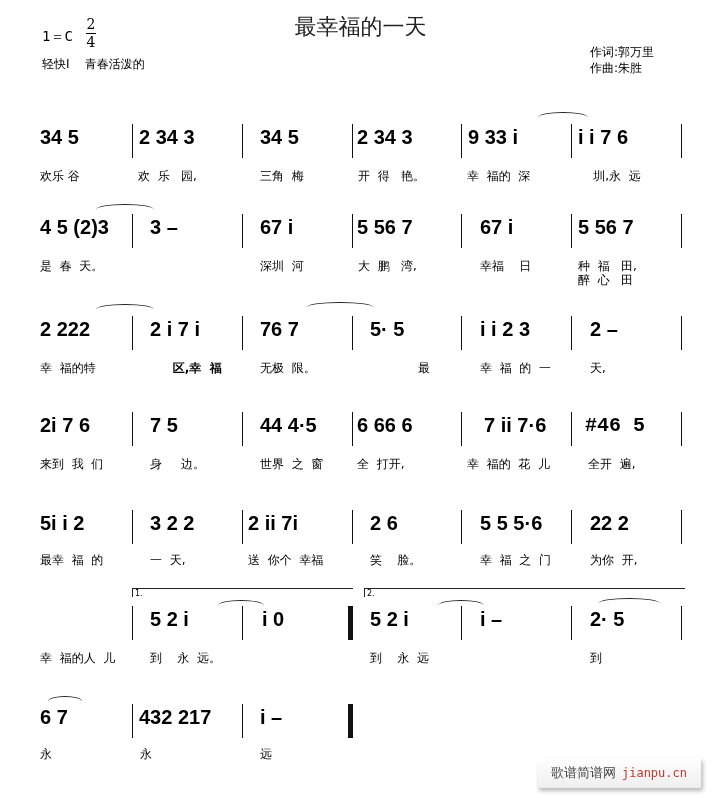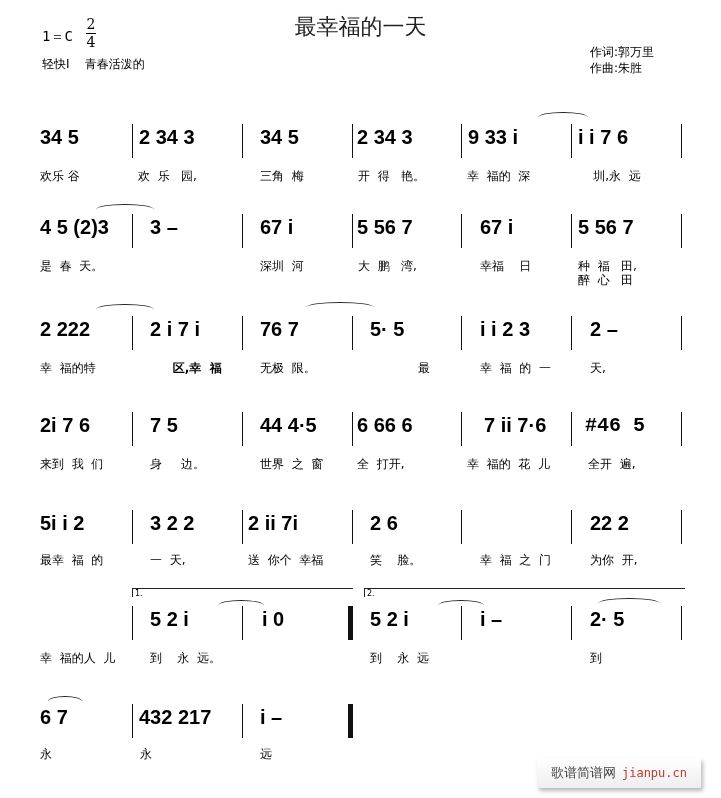--- a/index.html
+++ b/index.html
@@ -126,20 +126,21 @@
 
 <div class="row" style="top:506px;">
   <div class="measure" style="left:40px;top:6px;">5i i 2</div>
   <div class="bar" style="left:132px;top:4px;"></div>
   <div class="measure" style="left:150px;top:6px;">3 2 2</div>
   <div class="bar" style="left:242px;top:4px;"></div>
   <div class="measure" style="left:248px;top:6px;">2 ii 7i</div>
   <div class="bar" style="left:352px;top:4px;"></div>
   <div class="measure" style="left:370px;top:6px;">2  6</div>
   <div class="bar" style="left:461px;top:4px;"></div>
+  <div class="measure" style="left:480px;top:6px;">5 5 5·6</div>
   <div class="bar" style="left:571px;top:4px;"></div>
   <div class="measure" style="left:590px;top:6px;">22 2</div>
   <div class="bar" style="left:681px;top:4px;"></div>
   <div class="lyr" style="left:40px;top:46px;">最幸  福  的</div>
   <div class="lyr" style="left:150px;top:46px;">一  天,</div>
   <div class="lyr" style="left:248px;top:46px;">送  你个  幸福</div>
   <div class="lyr" style="left:370px;top:46px;">笑    脸。</div>
   <div class="lyr" style="left:480px;top:46px;">幸  福  之  门</div>
   <div class="lyr" style="left:590px;top:46px;">为你  开,</div>
 </div>

